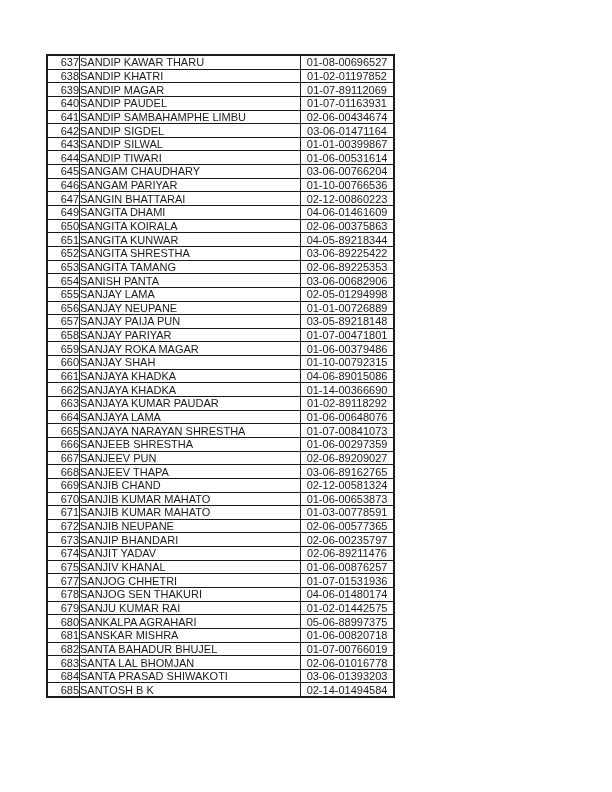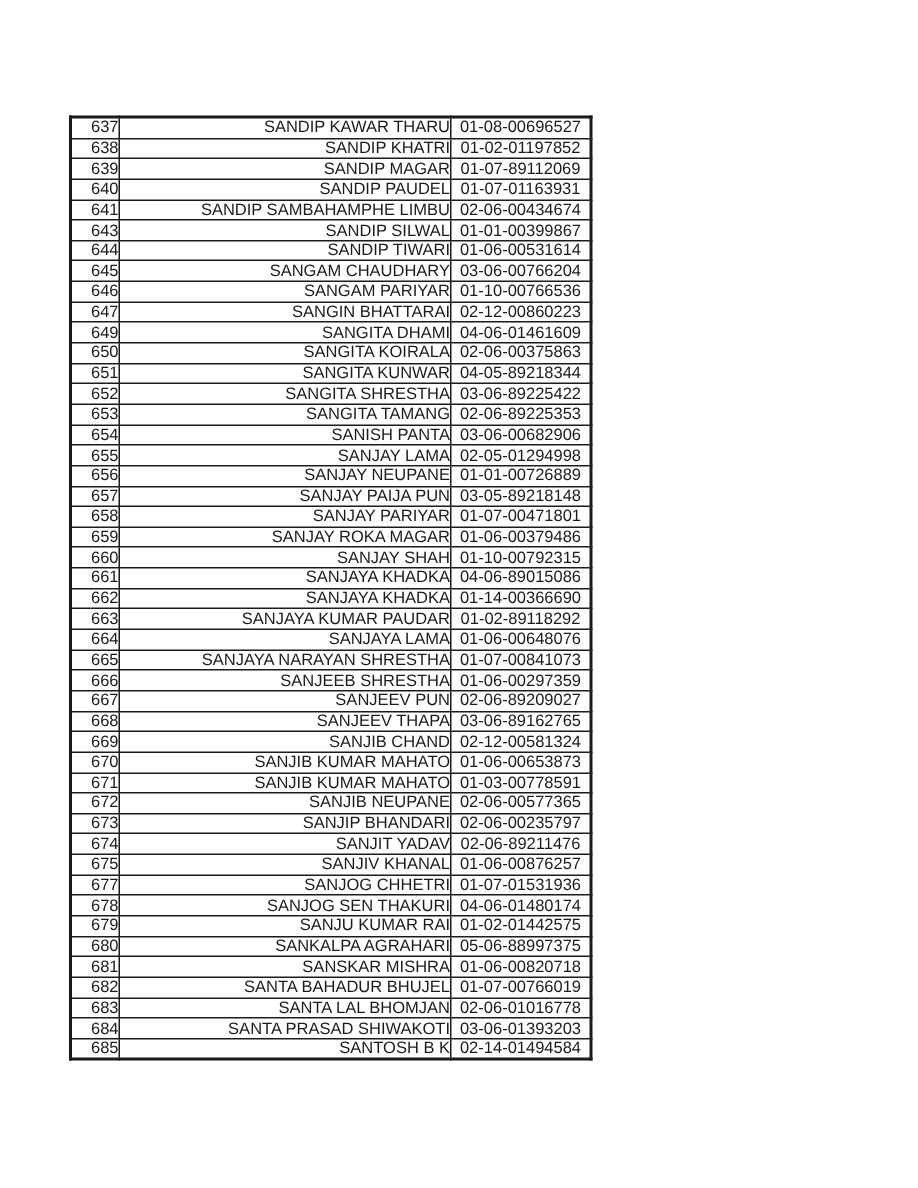--- a/index.html
+++ b/index.html
@@ -17,42 +17,41 @@
   }
   table.member-table {
     position: absolute;
     left: 46px;
     top: 54px;
     border-collapse: collapse;
     table-layout: fixed;
     width: 343px;
     font-size: 11px;
     color: #1b1b1b;
-    margin-top: 23px;
   }
   table.member-table {
     border: 2px solid #1b1b1b;
   }
   table.member-table td {
     border: 1px solid #1b1b1b;
     height: 12.65px;
     padding: 0;
     line-height: 12px;
     white-space: nowrap;
     overflow: hidden;
     vertical-align: middle;
   }
   td.col-serial {
     width: 31px;
     text-align: right;
     padding-right: 4px;
   }
   td.col-name {
     width: 220px;
-    text-align: right;
+    text-align: left;
     padding-left: 5px;
   }
   td.col-account {
     width: 92px;
     text-align: center;
     padding-left: 4px;
   }
 </style>
 </head>
 <body>
@@ -79,20 +78,25 @@
           <td class="col-serial">640</td>
           <td class="col-name">SANDIP PAUDEL</td>
           <td class="col-account">01-07-01163931</td>
         </tr>
         <tr>
           <td class="col-serial">641</td>
           <td class="col-name">SANDIP SAMBAHAMPHE LIMBU</td>
           <td class="col-account">02-06-00434674</td>
         </tr>
         <tr>
+          <td class="col-serial">642</td>
+          <td class="col-name">SANDIP SIGDEL</td>
+          <td class="col-account">03-06-01471164</td>
+        </tr>
+        <tr>
           <td class="col-serial">643</td>
           <td class="col-name">SANDIP SILWAL</td>
           <td class="col-account">01-01-00399867</td>
         </tr>
         <tr>
           <td class="col-serial">644</td>
           <td class="col-name">SANDIP TIWARI</td>
           <td class="col-account">01-06-00531614</td>
         </tr>
         <tr>

